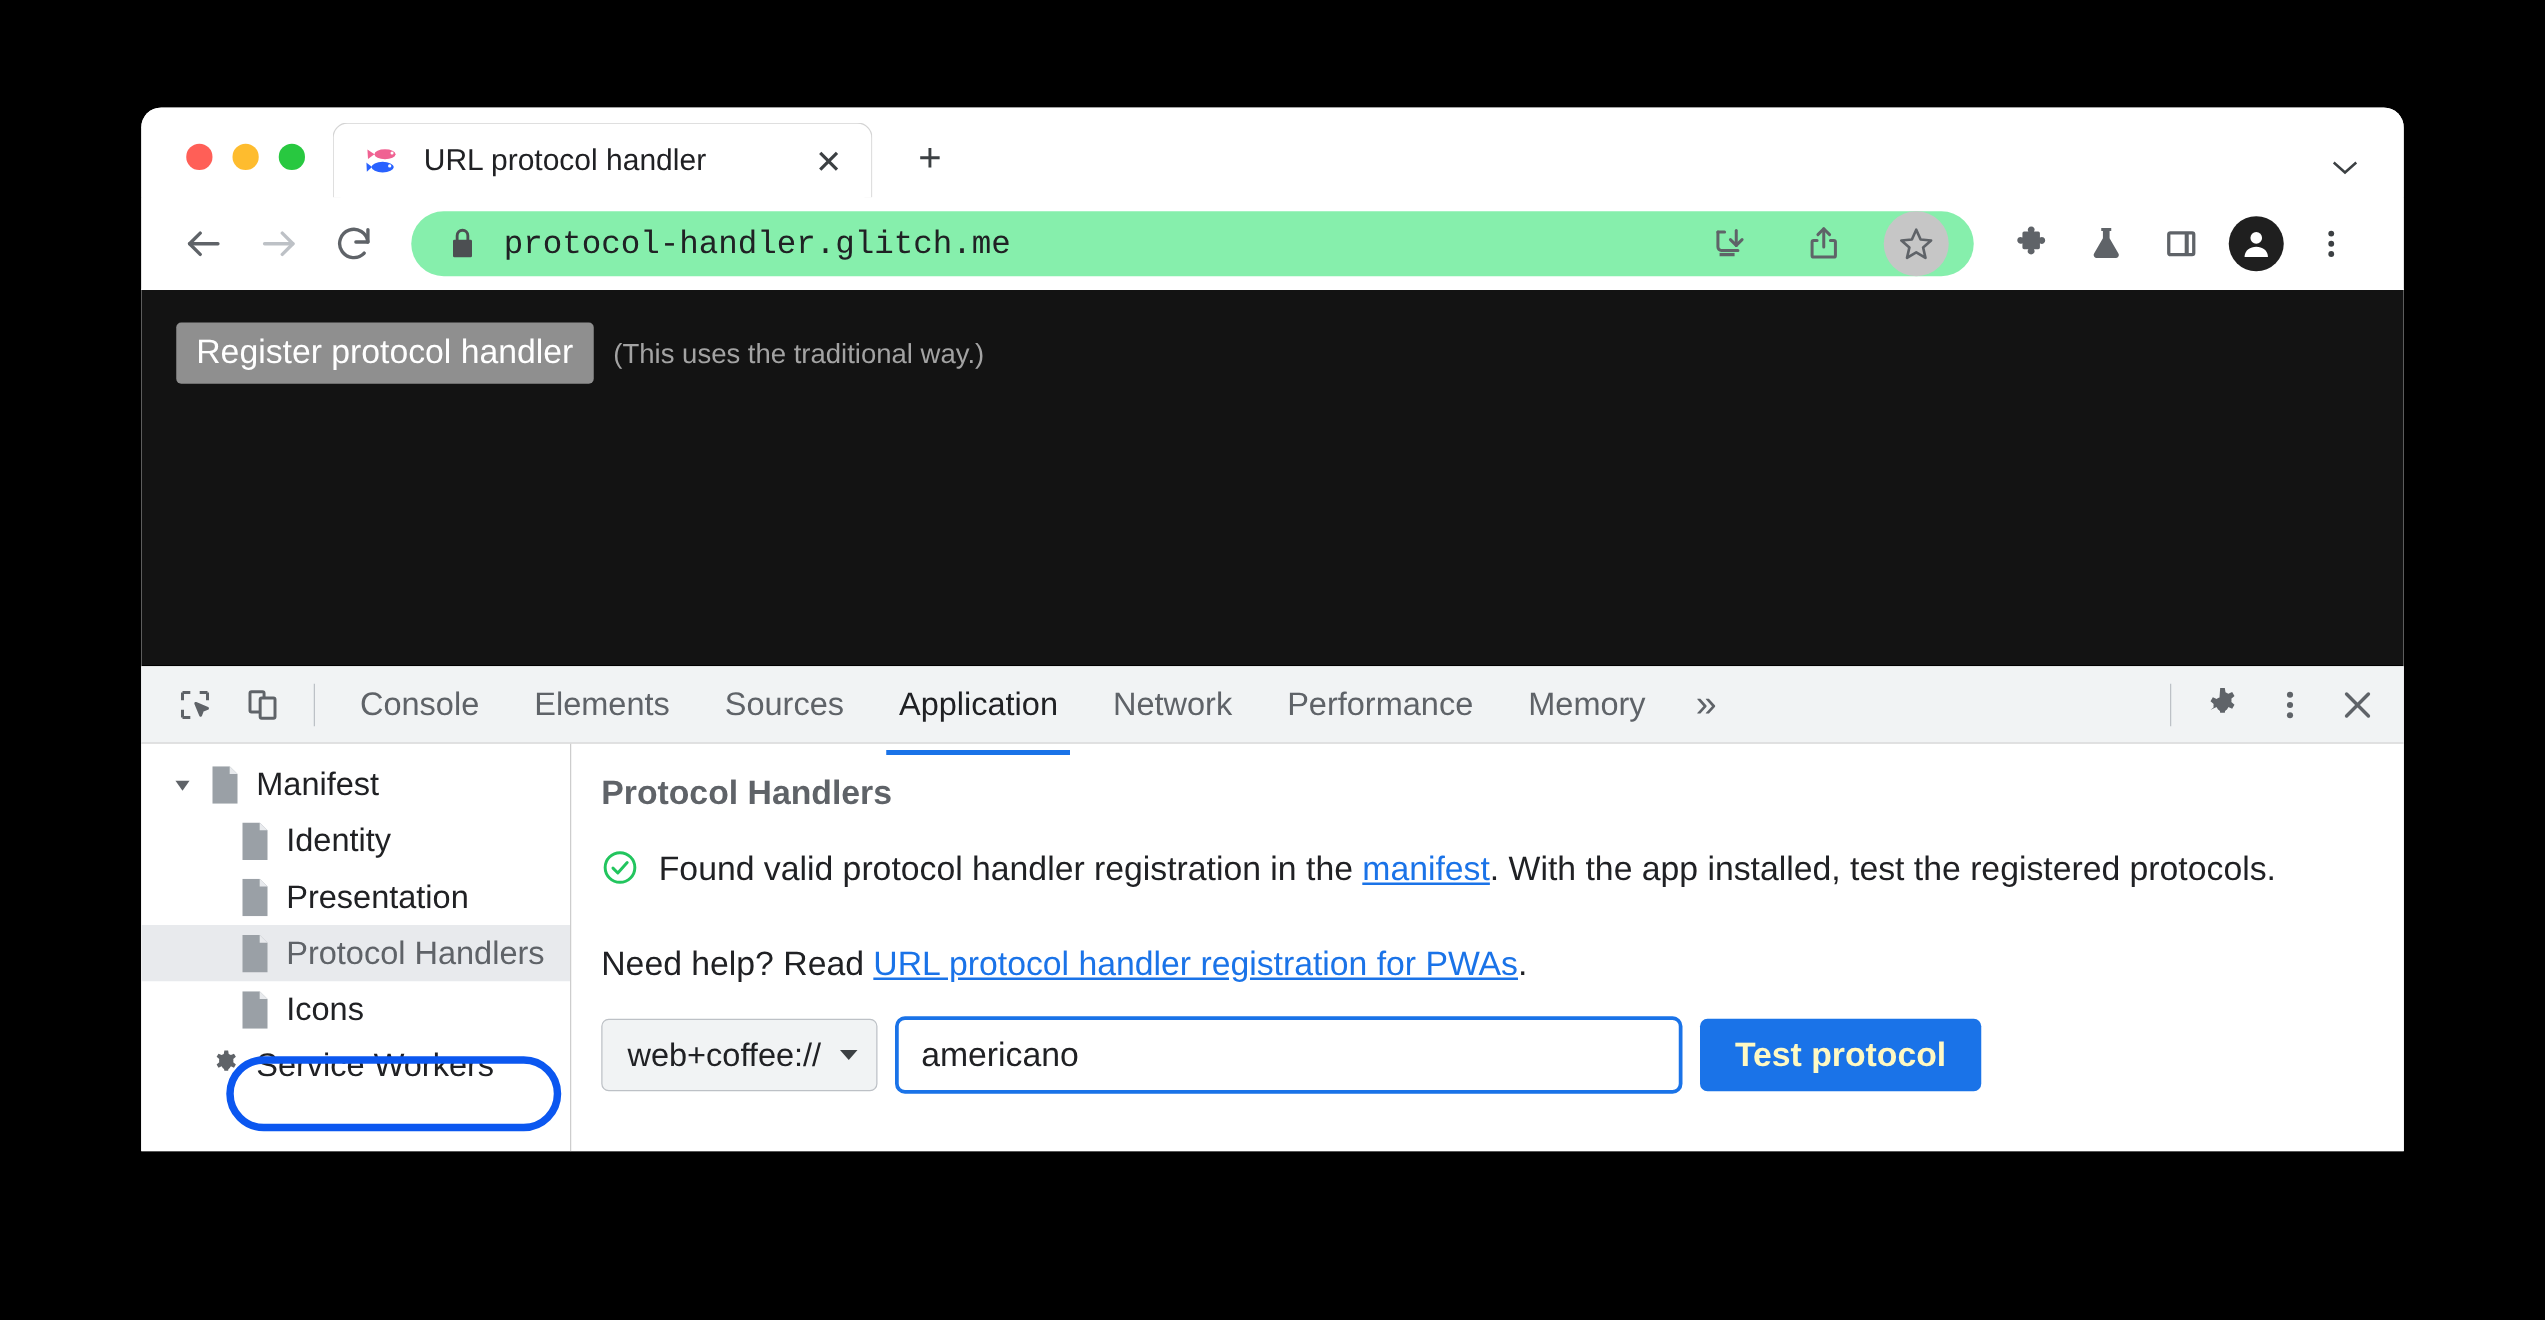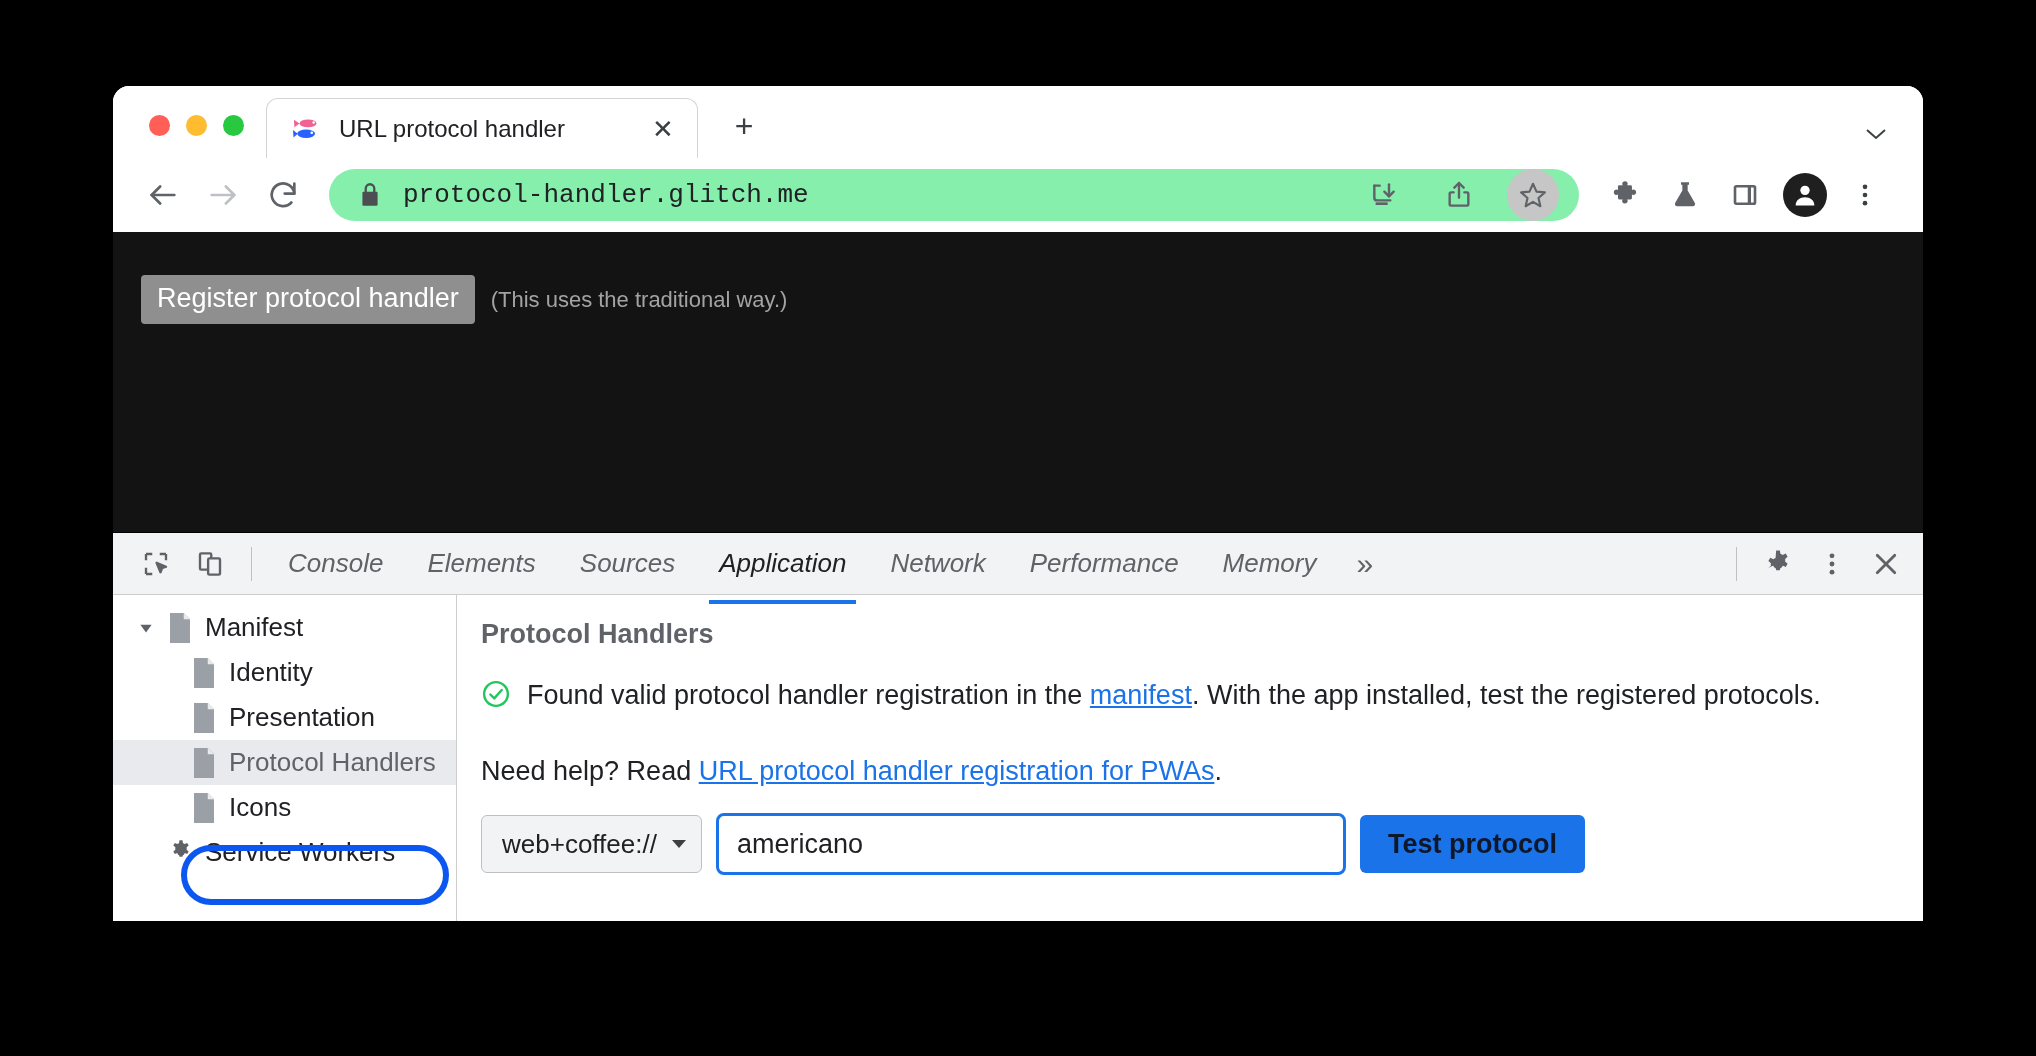--- a/index.html
+++ b/index.html
@@ -132,21 +132,21 @@
     height: 300px;
     padding: 26px 0 0 22px;
     position: relative;
   }
   #pwa-heading {
     color: #ffffff; font-size: 30px; line-height: 1.25;
     padding-left: 6px;
   }
   #pwa-row {
     display: flex; align-items: center; gap: 16px;
-    margin-top: 17px; padding-left: 6px;
+    margin-top: 0; padding-left: 6px;
   }
   #register-btn {
     background: #8f8f8f; color: #ffffff;
     border: none; border-radius: 4px;
     font-family: "Liberation Sans", sans-serif;
     font-size: 27px;
     padding: 8px 16px 10px 16px;
     cursor: pointer;
   }
   #pwa-note { color: #a3a3a3; font-size: 22px; }
@@ -176,21 +176,20 @@
   .dt-sep {
     width: 1px; height: 34px; background: #bdc1c6;
     margin: 0 14px; flex: none;
   }
   .dt-tab {
     height: 80px; display: flex; align-items: center;
     padding: 0 22px;
     font-size: 26px; color: #5f6368;
     cursor: pointer; position: relative;
     white-space: nowrap;
-    font-style: italic;
   }
   .dt-tab.active { color: #202124; }
   .dt-tab.active::after {
     content: ""; position: absolute;
     left: 12px; right: 12px; bottom: 0; height: 4px;
     background: #1a73e8;
   }
   #dt-more { font-size: 30px; color: #5f6368; padding: 0 18px; cursor: pointer; }
   #dt-right { margin-left: auto; display: flex; align-items: center; }
 
@@ -276,21 +275,21 @@
     border: 3px solid #1a73e8;
     border-radius: 8px;
     background: #ffffff;
     padding: 0 18px;
     font-family: "Liberation Sans", sans-serif;
     font-size: 27px; color: #202124;
     outline: none;
   }
   #test-btn {
     height: 58px;
-    background: #1a73e8; color: #0f172a;
+    background: #1a73e8; color: #fef9c3;
     border: none; border-radius: 6px;
     font-family: "Liberation Sans", sans-serif;
     font-size: 27px; font-weight: bold;
     padding: 0 28px;
     cursor: pointer; flex: none;
   }
 </style>
 </head>
 <body>
 

